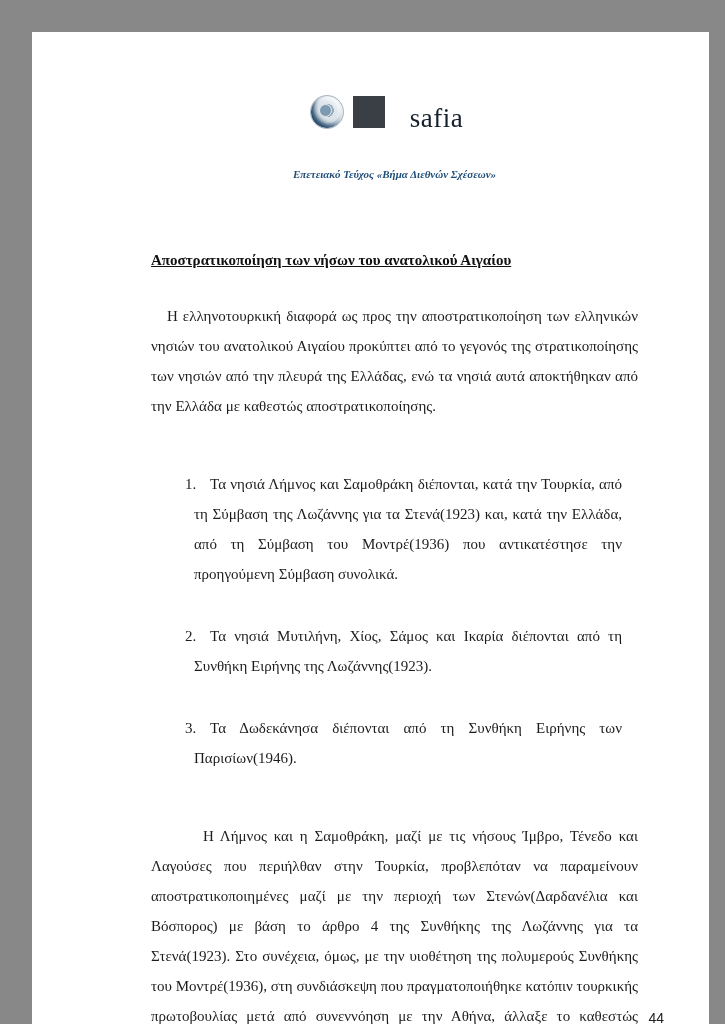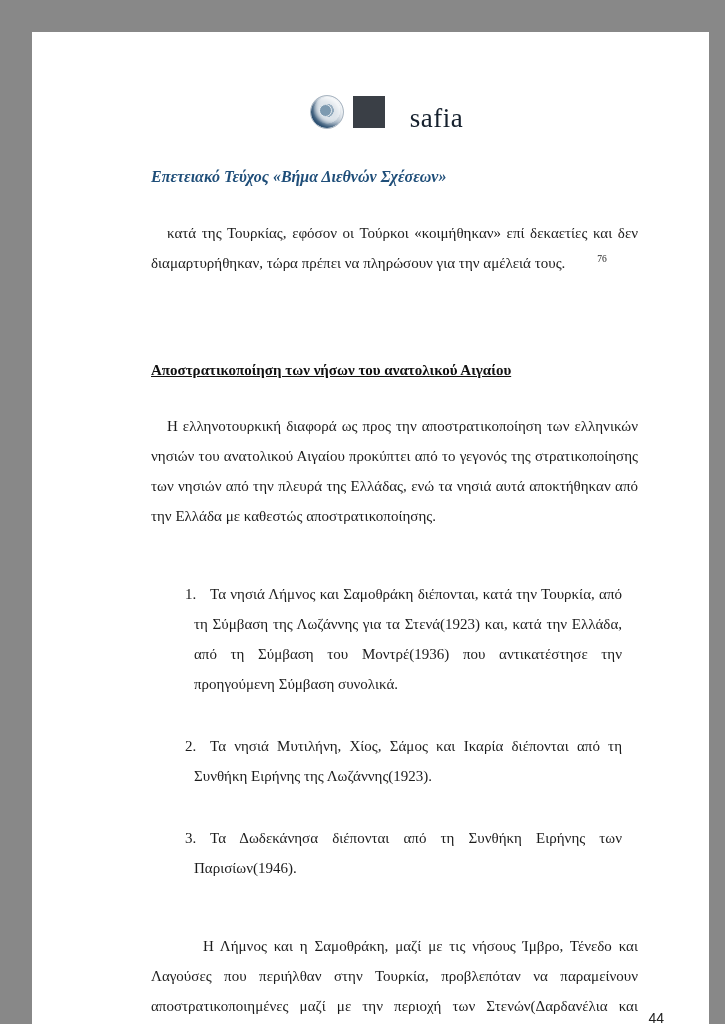--- a/index.html
+++ b/index.html
@@ -55,22 +55,22 @@
     font-size: 27px;
     color: #16212e;
     letter-spacing: .5px;
     line-height: 1;
     padding-bottom: 3px;
   }
 
   
   .journal-title {
     margin-top: 22px;
-    text-align: left;
-    font-size: 16px;
+    text-align: center;
+    font-size: 11px;
     font-weight: bold;
     font-style: italic;
     color: #1f4e79;
   }
 
   
   .body-text {
     font-size: 15px;
     line-height: 30px;
     text-align: justify;
@@ -78,21 +78,21 @@
   p.para { margin: 0; }
   .p-first { margin-top: 12px; }
   .indent { text-indent: 36px; }
   sup.fn-ref {
     font-size: 9.5px;
     line-height: 0;
     vertical-align: super;
   }
 
   .section-heading {
-    margin-top: 52px;
+    margin-top: 40px;
     font-size: 15px;
     font-weight: bold;
     text-decoration: underline;
     text-align: left;
     color: #111;
   }
   .after-heading { margin-top: 46px; }
   .mt-std { margin-top: 0px; }
 
   
@@ -148,21 +148,20 @@
   <div class="content">
 
     <div class="logo-row">
       <span class="logo-emblem"></span>
       <span class="logo-divider"></span>
       <span class="logo-text">safia</span>
     </div>
 
     <div class="journal-title">Επετειακό Τεύχος «Βήμα Διεθνών Σχέσεων»</div>
 
-    <p class="body-text para p-first"><span>κατά της Τουρκίας, εφόσον οι Τούρκοι «κοιμήθηκαν» επί δεκαετίες και δεν διαμαρτυρήθηκαν, τώρα πρέπει να πληρώσουν για την αμέλειά τους.</span><sup class="fn-ref">76</sup></p>
 
     <div class="section-heading">Αποστρατικοποίηση των νήσων του ανατολικού Αιγαίου</div>
 
     <p class="body-text para after-heading"><span>Η ελληνοτουρκική διαφορά ως προς την αποστρατικοποίηση των ελληνικών νησιών του ανατολικού Αιγαίου προκύπτει από το γεγονός της στρατικοποίησης των νησιών από την πλευρά της Ελλάδας, ενώ τα νησιά αυτά αποκτήθηκαν από την Ελλάδα με καθεστώς αποστρατικοποίησης.</span></p>
 
 
     <ol class="num-list body-text">
       <li>
         <span class="li-num">1.</span>
         <span>Τα νησιά Λήμνος και Σαμοθράκη διέπονται, κατά την Τουρκία, από τη Σύμβαση της Λωζάννης για τα Στενά(1923) και, κατά την Ελλάδα, από τη Σύμβαση του Μοντρέ(1936) που αντικατέστησε την προηγούμενη Σύμβαση συνολικά.</span>

